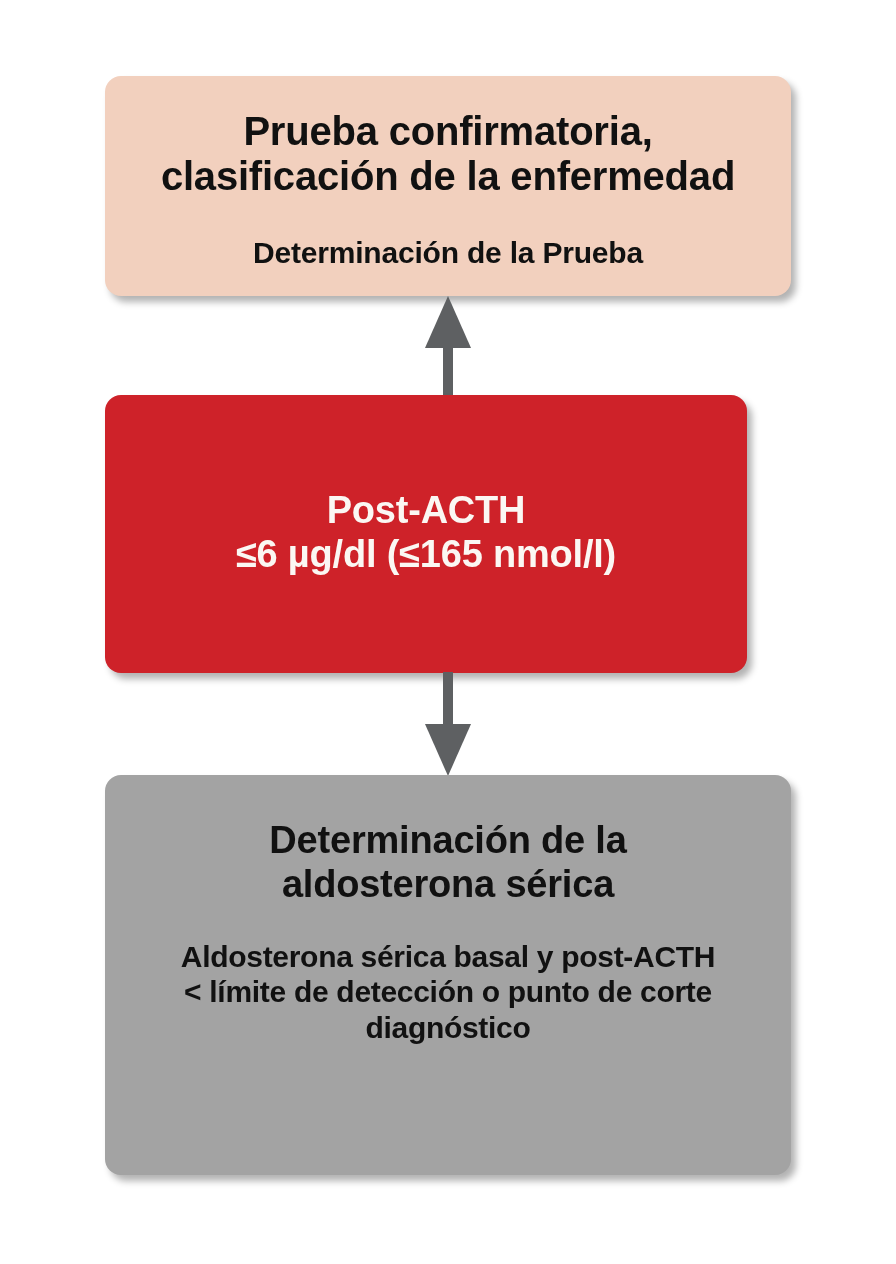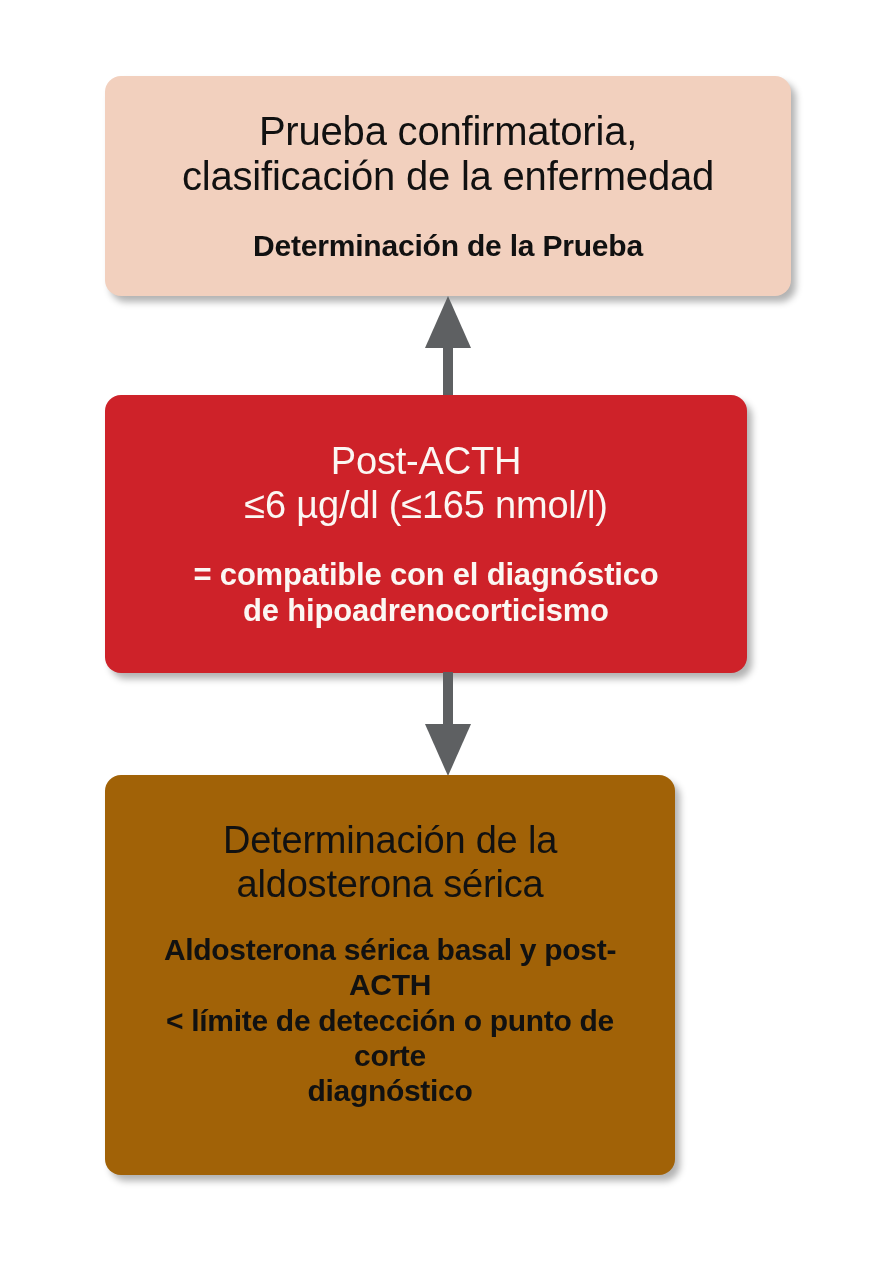--- a/index.html
+++ b/index.html
@@ -28,25 +28,25 @@
     border-radius: 16px;
     display: flex;
     flex-direction: column;
     align-items: center;
     justify-content: center;
     text-align: center;
     box-shadow: 5px 6px 7px rgba(0, 0, 0, 0.30);
   }
 
   .node-title {
-    font-weight: 400;
+    font-weight: 700;
     font-stretch: condensed;
     letter-spacing: -0.2px;
     line-height: 1.10;
-    margin: 4px;
+    margin: 11px;
     white-space: pre-line;
     text-align: center;
   }
 
   .node-sub {
     font-weight: 700;
     font-stretch: condensed;
     letter-spacing: -0.2px;
     line-height: 1.12;
     margin: 0;
@@ -89,23 +89,23 @@
   #box-post-acth .node-sub {
     font-size: 31px;
     margin-top: 26px;
     line-height: 1.16;
   }
 
   
   #box-aldosterone {
     left: 105px;
     top: 775px;
-    width: 570px;
+    width: 686px;
     height: 400px;
-    background: #a16207;
+    background: #a3a3a3;
     color: #111111;
     padding: 16px 18px 18px;
     justify-content: flex-start;
   }
   #box-aldosterone .node-title {
     font-size: 38px;
     line-height: 1.15;
     margin-top: 28px;
   }
   #box-aldosterone .node-detail {
@@ -154,22 +154,20 @@
   <div class="connector" id="arrow-up">
     <svg width="90" height="100" viewBox="0 0 90 100" xmlns="http://www.w3.org/2000/svg">
       <rect x="40" y="48" width="10" height="52" fill="#5E6062"></rect>
       <polygon points="45,0 68,52 22,52" fill="#5E6062"></polygon>
     </svg>
   </div>
 
   <div class="node" id="box-post-acth">
     <p class="node-title">Post-ACTH
 ≤6 µg/dl (≤165 nmol/l)</p>
-    <p class="node-sub">= compatible con el diagnóstico
-de hipoadrenocorticismo</p>
   </div>
 
   <div class="connector" id="arrow-down">
     <svg width="90" height="104" viewBox="0 0 90 104" xmlns="http://www.w3.org/2000/svg">
       <rect x="40" y="0" width="10" height="54" fill="#5E6062"></rect>
       <polygon points="45,104 22,52 68,52" fill="#5E6062"></polygon>
     </svg>
   </div>
 
   <div class="node" id="box-aldosterone">

